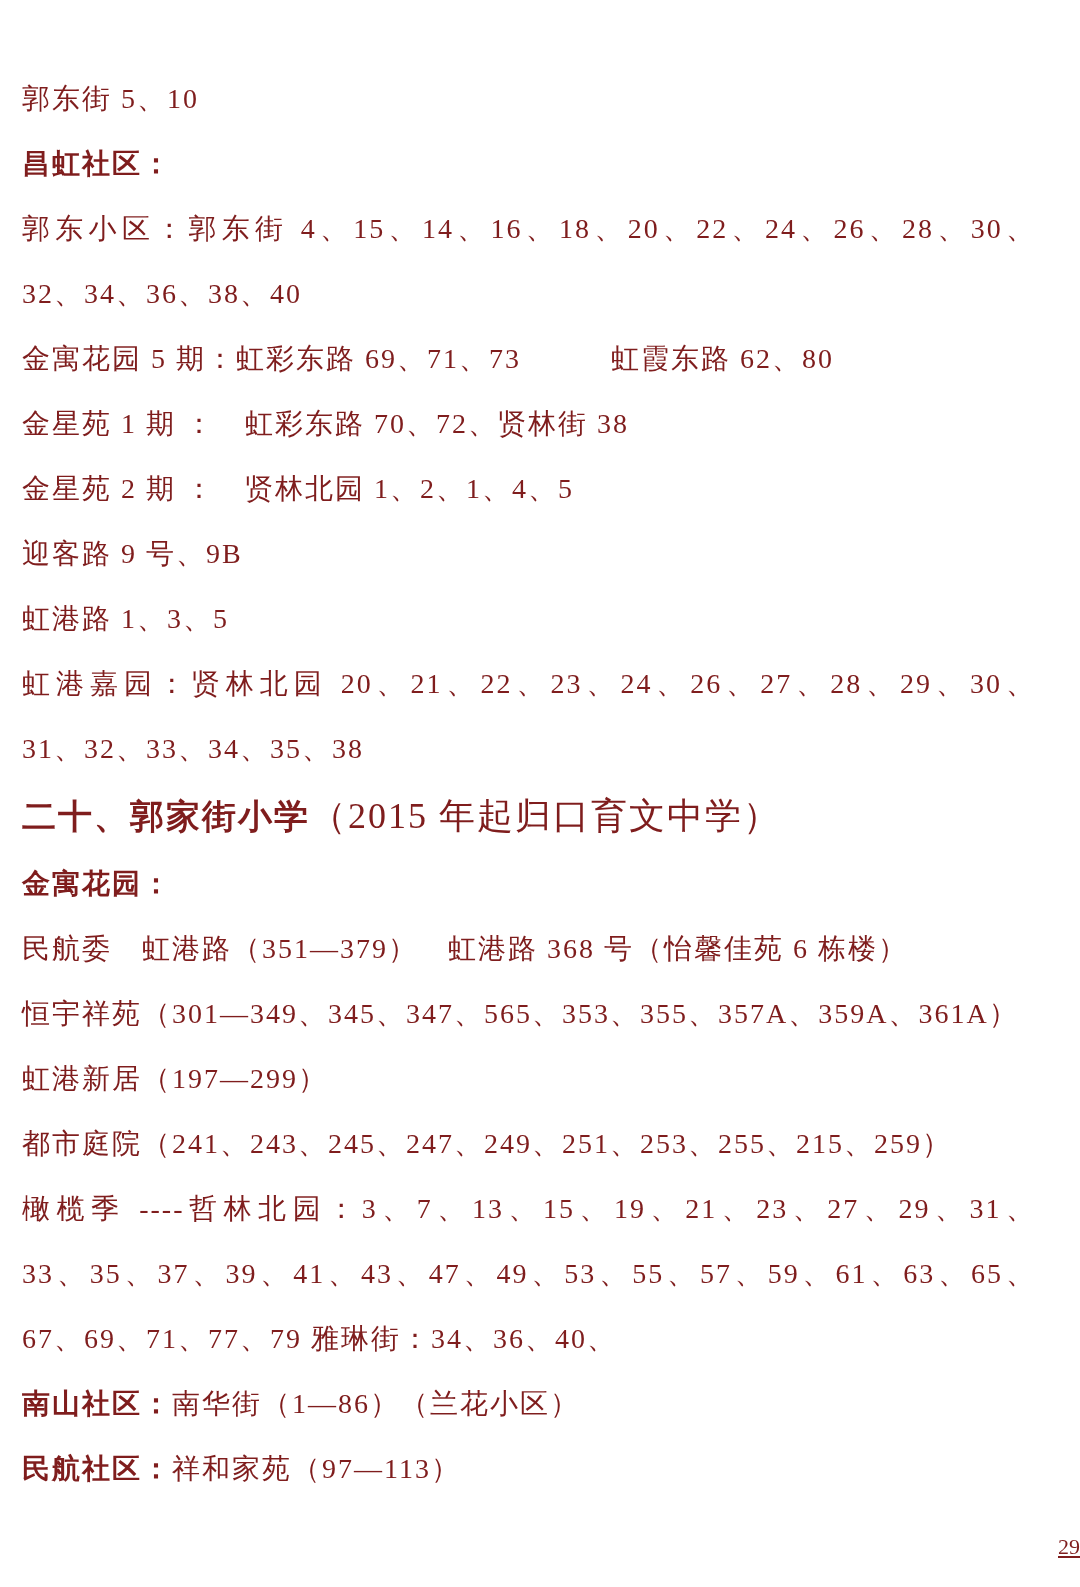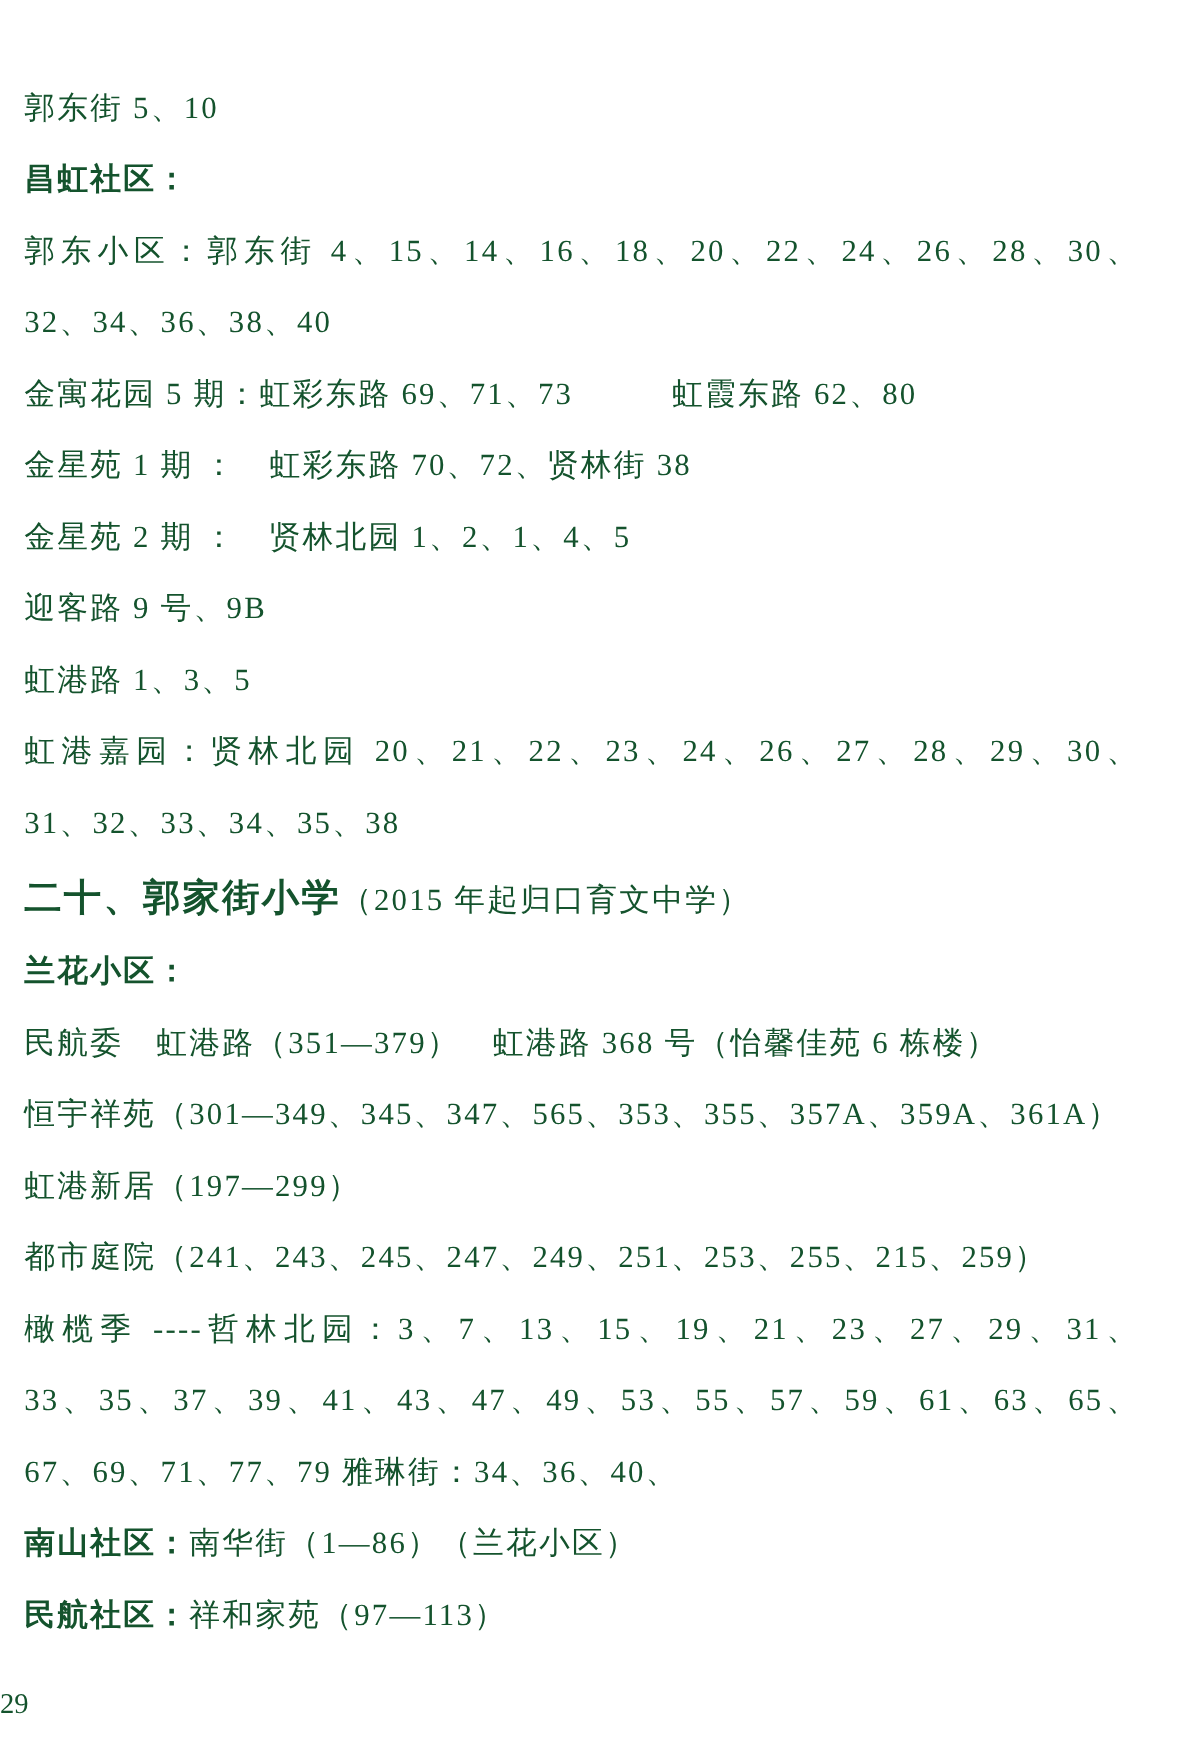--- a/index.html
+++ b/index.html
@@ -6,21 +6,21 @@
     margin: 0;
     padding: 0;
     background: #ffffff;
   }
   .page {
     position: relative;
     width: 1080px;
     height: 1587px;
     background: #ffffff;
     font-family: "Liberation Serif", "DejaVu Serif", serif;
-    color: #14532d;
+    color: #7f1d1d;
     overflow: hidden;
   }
   .content {
     padding: 66px 44px 0 22px;
   }
   .line {
     height: 65px;
     line-height: 65px;
     font-size: 28px;
     letter-spacing: 2px;
@@ -37,50 +37,51 @@
   .seg-bold {
     font-weight: bold;
   }
   .seg-heading-main {
     font-family: "Liberation Sans", "DejaVu Sans", sans-serif;
     font-weight: bold;
     font-size: 34px;
     letter-spacing: 2px;
   }
   .seg-heading-suffix {
-    font-size: 28px;
+    font-size: 36px;
   }
   .footer {
     position: absolute;
     top: 1534px;
     left: 0;
     width: 100%;
-    text-align: left;
-    font-size: 26px;
+    text-align: right;
+    font-size: 22px;
     letter-spacing: 0;
+    text-decoration: underline;
   }
 </style>
 </head>
 <body>
 
 <div class="page">
   <div class="content">
       <div class="line"><span class="seg-regular">郭东街 5、10</span></div>
       <div class="line"><span class="seg-bold">昌虹社区：</span></div>
       <div class="line justify"><span class="seg-regular">郭东小区：郭东街 4、15、14、16、18、20、22、24、26、28、30、</span></div>
       <div class="line"><span class="seg-regular">32、34、36、38、40</span></div>
       <div class="line"><span class="seg-regular">金寓花园 5 期：虹彩东路 69、71、73　　　虹霞东路 62、80</span></div>
       <div class="line"><span class="seg-regular">金星苑 1 期 ：　虹彩东路 70、72、贤林街 38</span></div>
       <div class="line"><span class="seg-regular">金星苑 2 期 ：　贤林北园 1、2、1、4、5</span></div>
       <div class="line"><span class="seg-regular">迎客路 9 号、9B</span></div>
       <div class="line"><span class="seg-regular">虹港路 1、3、5</span></div>
       <div class="line justify"><span class="seg-regular">虹港嘉园：贤林北园 20、21、22、23、24、26、27、28、29、30、</span></div>
       <div class="line"><span class="seg-regular">31、32、33、34、35、38</span></div>
       <div class="line heading-line"><span class="seg-heading-main">二十、郭家街小学</span><span class="seg-heading-suffix">（2015 年起归口育文中学）</span></div>
-      <div class="line"><span class="seg-bold">兰花小区：</span></div>
+      <div class="line"><span class="seg-bold">金寓花园：</span></div>
       <div class="line"><span class="seg-regular">民航委　虹港路（351—379）　虹港路 368 号（怡馨佳苑 6 栋楼）</span></div>
       <div class="line"><span class="seg-regular">恒宇祥苑（301—349、345、347、565、353、355、357A、359A、361A）</span></div>
       <div class="line"><span class="seg-regular">虹港新居（197—299）</span></div>
       <div class="line"><span class="seg-regular">都市庭院（241、243、245、247、249、251、253、255、215、259）</span></div>
       <div class="line justify"><span class="seg-regular">橄榄季 ----哲林北园：3、7、13、15、19、21、23、27、29、31、</span></div>
       <div class="line justify"><span class="seg-regular">33、35、37、39、41、43、47、49、53、55、57、59、61、63、65、</span></div>
       <div class="line"><span class="seg-regular">67、69、71、77、79 雅琳街：34、36、40、</span></div>
       <div class="line"><span class="seg-bold">南山社区：</span><span class="seg-regular">南华街（1—86）（兰花小区）</span></div>
       <div class="line"><span class="seg-bold">民航社区：</span><span class="seg-regular">祥和家苑（97—113）</span></div>
     </div>

